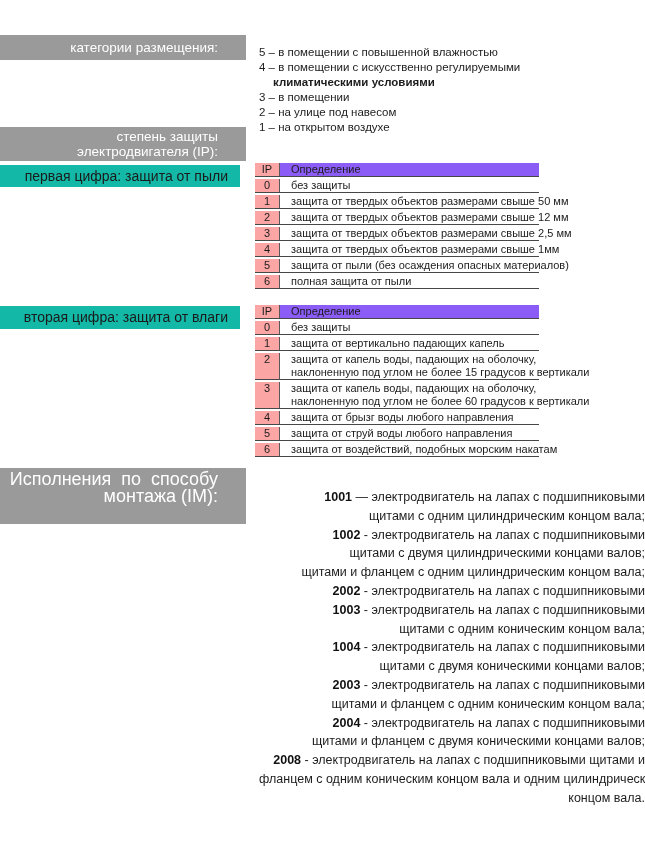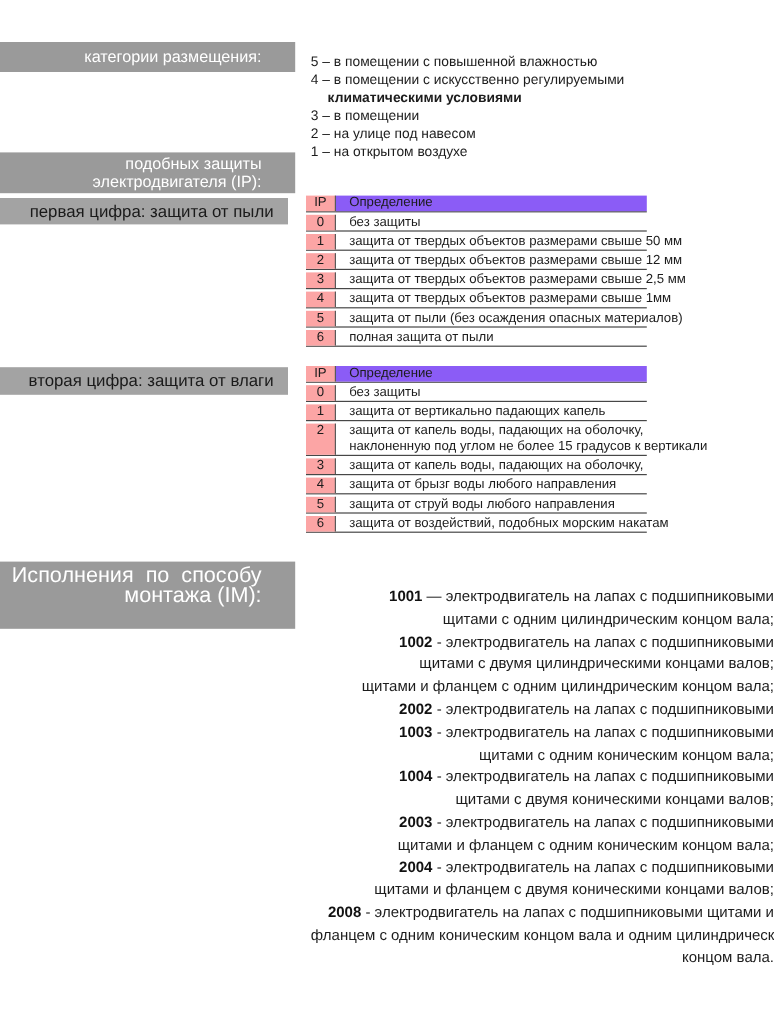--- a/index.html
+++ b/index.html
@@ -10,21 +10,21 @@
   .bar { position: absolute; left: 0; box-sizing: border-box; }
   .bar-dark {
     background: #9a9a9a; color: #ffffff; width: 246px;
     text-align: right; padding-right: 28px; font-size: 13.5px;
   }
   #bar-placement { top: 35px; height: 25px; line-height: 25px; }
   #bar-ip { top: 127px; height: 34px; padding-top: 2px; line-height: 15px; }
   #bar-im { top: 468px; height: 56px; padding-top: 3px; line-height: 17px; font-weight: normal; font-size: 18px; }
   #bar-im .justified { word-spacing: 5px; }
   .bar-light {
-    background: #a3a3a3; color: #1a1a1a; width: 240px;
+    background: #14b8a6; color: #1a1a1a; width: 240px;
     text-align: right; padding-right: 12px; font-size: 14px;
   }
   #bar-dust { top: 165px; height: 22px; line-height: 22px; }
   #bar-water { top: 306px; height: 23px; line-height: 23px; }
 
   .placement-list { position: absolute; left: 259px; top: 45px; width: 380px; font-size: 11.5px; }
   .pl-line { line-height: 15px; height: 15px; white-space: nowrap; }
   .pl-line.indent { padding-left: 14px; font-weight: bold; }
 
   .ip-table { position: absolute; left: 255px; width: 284px; font-size: 11px; }
@@ -52,21 +52,21 @@
   <div class="placement-list">
     <div class="pl-line">5 – в помещении с повышенной влажностью</div>
     <div class="pl-line">4 – в помещении с искусственно регулируемыми</div>
     <div class="pl-line indent">климатическими условиями</div>
     <div class="pl-line">3 – в помещении</div>
     <div class="pl-line">2 – на улице под навесом</div>
     <div class="pl-line">1 – на открытом воздухе</div>
   </div>
 
   <div class="bar bar-dark" id="bar-ip">
-    <div>подобных защиты</div>
+    <div>степень защиты</div>
     <div>электродвигателя (IP):</div>
   </div>
 
   <div class="bar bar-light" id="bar-dust">первая цифра: защита от пыли</div>
   <div class="ip-table" id="table-dust">
     <div class="t-row t-head">
       <div class="c-ip">IP</div>
       <div class="c-def">
           <div>Определение</div>
         </div>
@@ -139,20 +139,21 @@
       <div class="c-ip">2</div>
       <div class="c-def">
         <div>защита от капель воды, падающих на оболочку,</div>
         <div>наклоненную под углом не более 15 градусов к вертикали</div>
       </div>
     </div>
     <div class="t-row">
       <div class="c-ip">3</div>
       <div class="c-def">
         <div>защита от капель воды, падающих на оболочку,</div>
+        <div>наклоненную под углом не более 60 градусов к вертикали</div>
       </div>
     </div>
     <div class="t-row">
       <div class="c-ip">4</div>
       <div class="c-def">
           <div>защита от брызг воды любого направления</div>
         </div>
     </div>
     <div class="t-row">
       <div class="c-ip">5</div>

